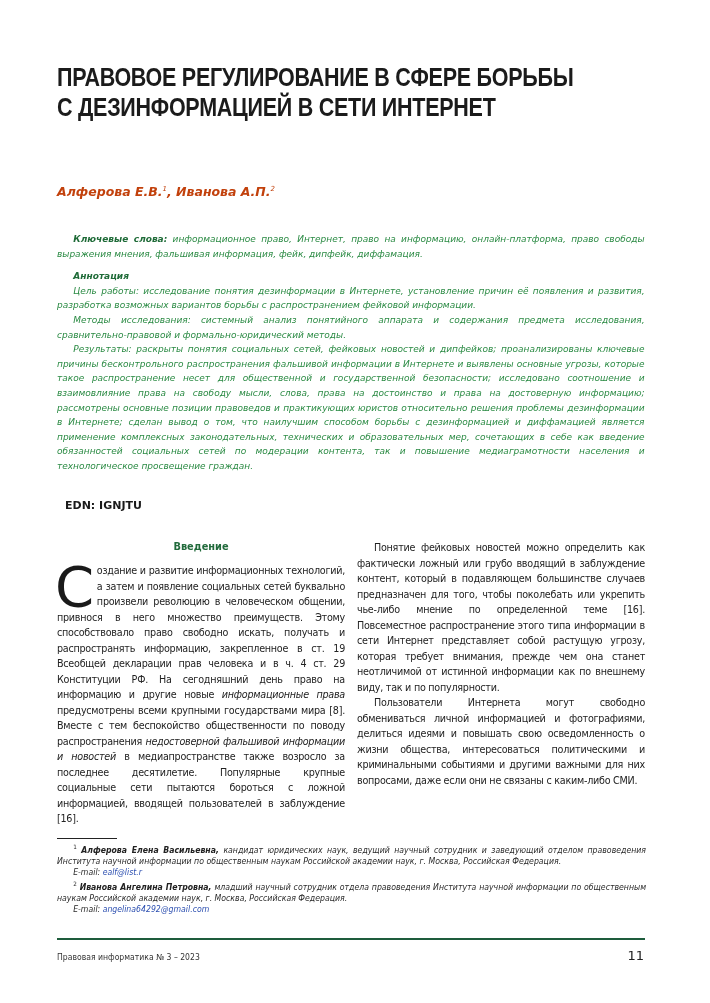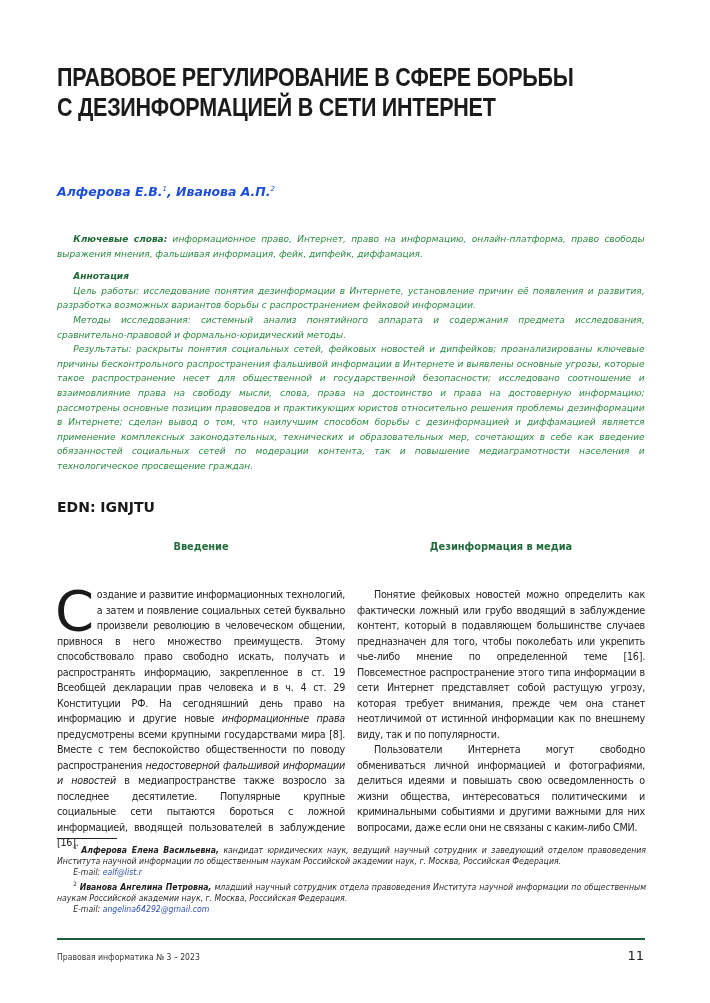--- a/index.html
+++ b/index.html
@@ -1,28 +1,28 @@
 <!DOCTYPE html>
 <html><head>
 <meta charset="utf-8">
 <style>
   html, body { margin: 0; padding: 0; background: #ffffff; }
   body { width: 710px; height: 1003px; position: relative; overflow: hidden; font-family: "DejaVu Sans", sans-serif; color: #1a1a1a; }
   .title { position: absolute; left: 57px; top: 62px; width: 600px; font-family: "Liberation Sans", sans-serif; font-weight: bold; font-size: 25px; line-height: 30px; letter-spacing: -0.3px; color: #1b1b1b; transform: scaleX(0.86); transform-origin: left top; white-space: nowrap; }
-  .authors { position: absolute; left: 57px; top: 184px; font-family: "DejaVu Sans", sans-serif; font-style: italic; font-weight: bold; font-size: 12.5px; color: #1d4ed8; }
+  .authors { position: absolute; left: 57px; top: 184px; font-family: "DejaVu Sans", sans-serif; font-style: italic; font-weight: bold; font-size: 12.5px; color: #c2410c; }
   .authors sup { font-size: 7px; font-weight: normal; }
   .abstract { position: absolute; left: 57px; top: 232px; width: 588px; font-family: "DejaVu Sans", sans-serif; font-style: italic; font-size: 9.4px; line-height: 14.6px; color: #2a8a43; text-align: justify; transform: scaleX(0.96); transform-origin: left top; width: 612px; }
   .abstract p { margin: 0; text-indent: 17px; }
   .abstract .kw-label, .abstract .ann-label { font-weight: bold; color: #1f6b38; }
   .abstract .block { margin-top: 8px; }
-  .edn { position: absolute; left: 57px; top: 499px; font-family: "DejaVu Sans", sans-serif; font-weight: bold; font-size: 14px; color: #1a1a1a; }
+  .edn { position: absolute; left: 65px; top: 499px; font-family: "DejaVu Sans", sans-serif; font-weight: bold; font-size: 11px; color: #1a1a1a; }
   .col { position: absolute; top: 540px; width: 288px; font-family: "DejaVu Sans", sans-serif; font-size: 9.6px; line-height: 15.5px; color: #222; text-align: justify; }
   .col.left { left: 57px; }
   .col.right { left: 357px; }
-  .col h3 { margin: 0 0 33px 0; text-align: center; font-size: 9.8px; font-weight: bold; color: #226b3c; line-height: 14px; }
+  .col h3 { margin: 0 0 9px 0; text-align: center; font-size: 9.8px; font-weight: bold; color: #226b3c; line-height: 14px; }
   .col p { margin: 0; text-indent: 17px; letter-spacing: -0.25px; }
   .col p.first { text-indent: 0; }
   .dropcap { float: left; font-family: "DejaVu Sans", sans-serif; font-size: 56px; line-height: 44px; margin: 2px 3px 0 -2px; color: #1a1a1a; }
   .fn-rule { position: absolute; left: 57px; top: 838px; width: 60px; height: 1px; background: #222; }
   .footnotes { position: absolute; left: 57px; top: 841px; width: 620px; font-family: "DejaVu Sans", sans-serif; font-style: italic; font-size: 8.2px; line-height: 11.2px; color: #2a2a2a; text-align: justify; transform: scaleX(0.95); transform-origin: left top; }
   .footnotes p { margin: 0; text-indent: 17px; }
   .footnotes b { font-weight: bold; color: #222; }
   .footnotes sup { font-size: 6px; font-style: normal; }
   .footnotes .mail { color: #2c4fb0; }
   .bottom-rule { position: absolute; left: 57px; top: 938px; width: 588px; height: 1.5px; background: #1e5c3c; }
@@ -52,21 +52,20 @@
 </div>
 
 <div class="edn">EDN: IGNJTU</div>
 
 <div class="col left">
   <h3>Введение</h3>
   <p class="first"><span class="dropcap">С</span><span>оздание и развитие информационных технологий, а затем и появление социальных сетей буквально произвели революцию в человеческом общении, привнося в него множество преимуществ. Этому способствовало право свободно искать, получать и распространять информацию, закрепленное в ст. 19 Всеобщей декларации прав человека и в ч. 4 ст. 29 Конституции РФ. На сегодняшний день право на информацию и другие новые </span><em>информационные права</em><span> предусмотрены всеми крупными государствами мира [8]. Вместе с тем беспокойство общественности по поводу распространения </span><em>недостоверной фальшивой информации и новостей</em><span> в медиапространстве также возросло за последнее десятилетие. Популярные крупные социальные сети пытаются бороться с ложной информацией, вводящей пользователей в заблуждение [16].</span></p>
 </div>
 
 <div class="col right">
-  <h3>Дезинформация в медиа</h3>
   <p>Понятие фейковых новостей можно определить как фактически ложный или грубо вводящий в заблуждение контент, который в подавляющем большинстве случаев предназначен для того, чтобы поколебать или укрепить чье-либо мнение по определенной теме [16]. Повсеместное распространение этого типа информации в сети Интернет представляет собой растущую угрозу, которая требует внимания, прежде чем она станет неотличимой от истинной информации как по внешнему виду, так и по популярности.</p>
   <p>Пользователи Интернета могут свободно обмениваться личной информацией и фотографиями, делиться идеями и повышать свою осведомленность о жизни общества, интересоваться политическими и криминальными событиями и другими важными для них вопросами, даже если они не связаны с каким-либо СМИ.</p>
 </div>
 
 <div class="fn-rule"></div>
 <div class="footnotes">
   <p><sup>1</sup> <b>Алферова Елена Васильевна,</b><span> кандидат юридических наук, ведущий научный сотрудник и заведующий отделом правоведения Института научной информации по общественным наукам Российской академии наук, г. Москва, Российская Федерация.</span></p>
   <p><span>E-mail: </span><span class="mail">ealf@list.r</span></p>
   <p><sup>2</sup> <b>Иванова Ангелина Петровна,</b><span> младший научный сотрудник отдела правоведения Института научной информации по общественным наукам Российской академии наук, г. Москва, Российская Федерация.</span></p>
   <p><span>E-mail: </span><span class="mail">angelina64292@gmail.com</span></p>

